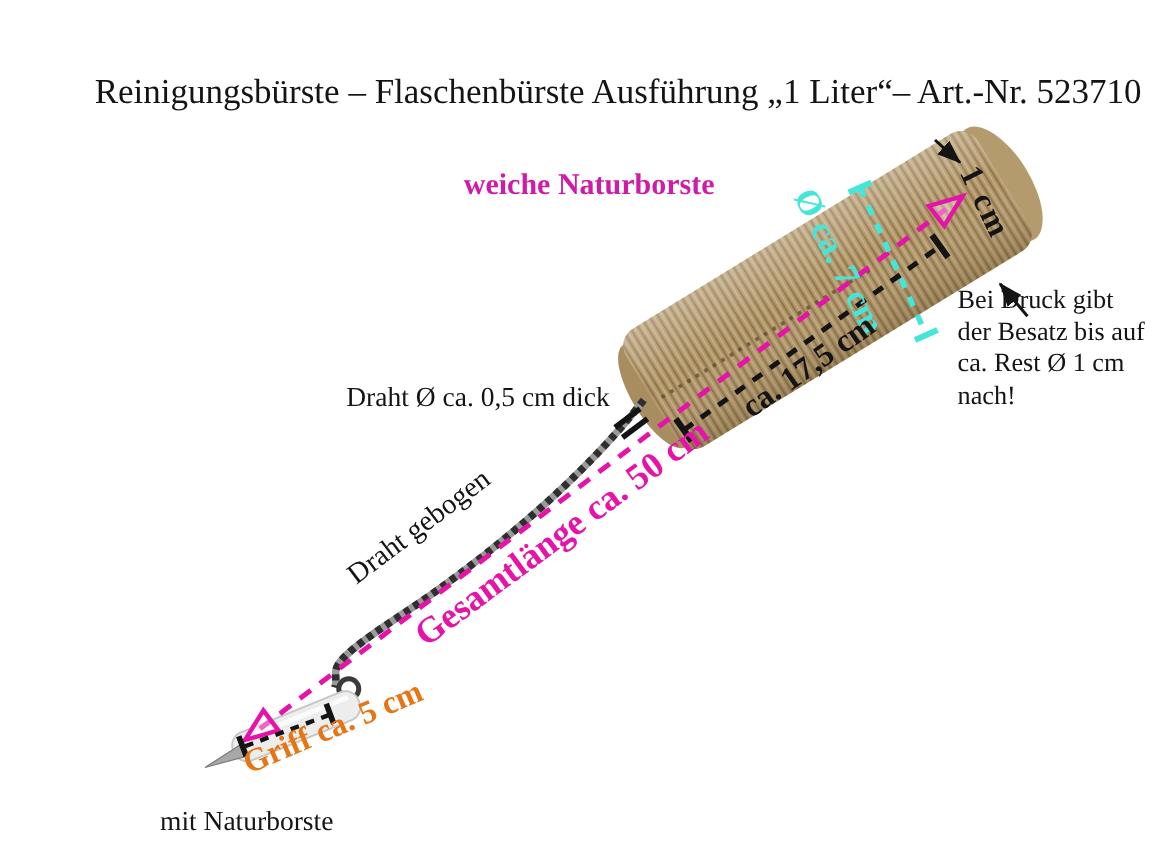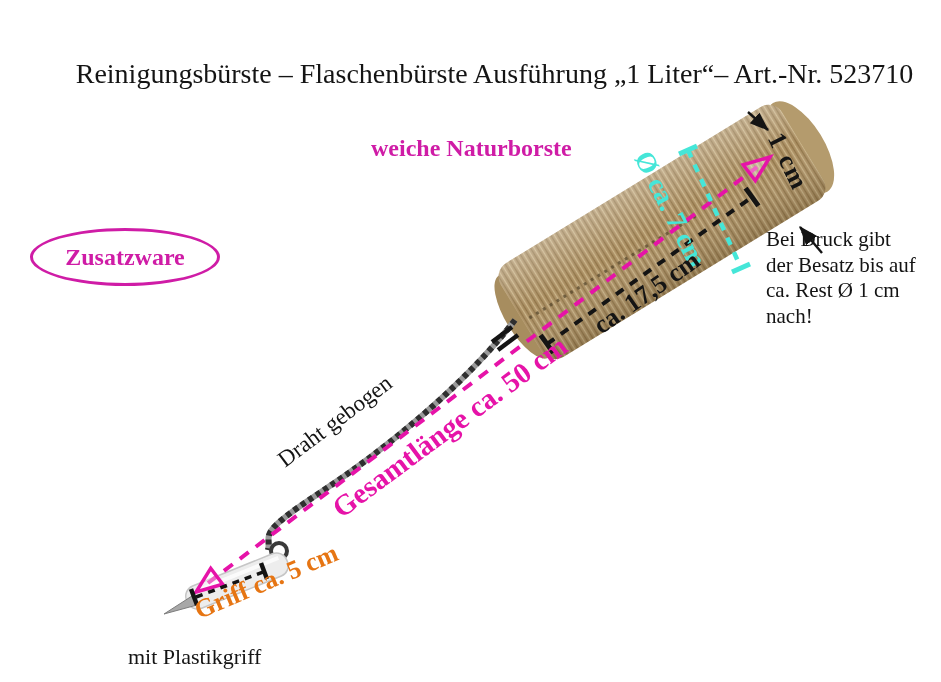--- a/index.html
+++ b/index.html
@@ -127,27 +127,25 @@
       <line x1="196" y1="597" x2="266" y2="571" stroke-width="3.5" stroke-dasharray="7 6"></line>
       <line x1="191" y1="589" x2="197" y2="605" stroke-width="4.5"></line>
       <line x1="261" y1="563" x2="267" y2="579" stroke-width="4.5"></line>
     </g>
   </svg>
 
   <div class="abs" id="title">Reinigungsbürste – Flaschenbürste Ausführung „1 Liter“– Art.-Nr. 523710</div>
 
   <div class="abs" id="bristle-label">weiche Naturborste</div>
 
-  <div class="abs" id="badge">
-    <span id="badge-label">Zusatzware</span>
-  </div>
 
+  <div class="abs" id="wire-thickness-label">Draht Ø ca. 0,5 cm dick</div>
   <div class="abs" id="wire-bent-label">Draht gebogen</div>
   <div class="abs" id="total-length-label">Gesamtlänge ca. 50 cm</div>
   <div class="abs" id="grip-length-label">Griff ca. 5 cm</div>
-  <div class="abs" id="plastic-grip-label">mit Plastikgriff</div>
+  <div class="abs" id="plastic-grip-label">mit Naturborste</div>
   <div class="abs" id="diameter-label">Ø ca. 7 cm</div>
   <div class="abs" id="brush-length-label">ca. 17,5 cm</div>
   <div class="abs" id="rest-diameter-label">1 cm</div>
   <div class="abs" id="pressure-note">Bei Druck gibt der Besatz bis auf ca. Rest Ø 1 cm nach!</div>
 
 
 </div>
 
 </body></html>

